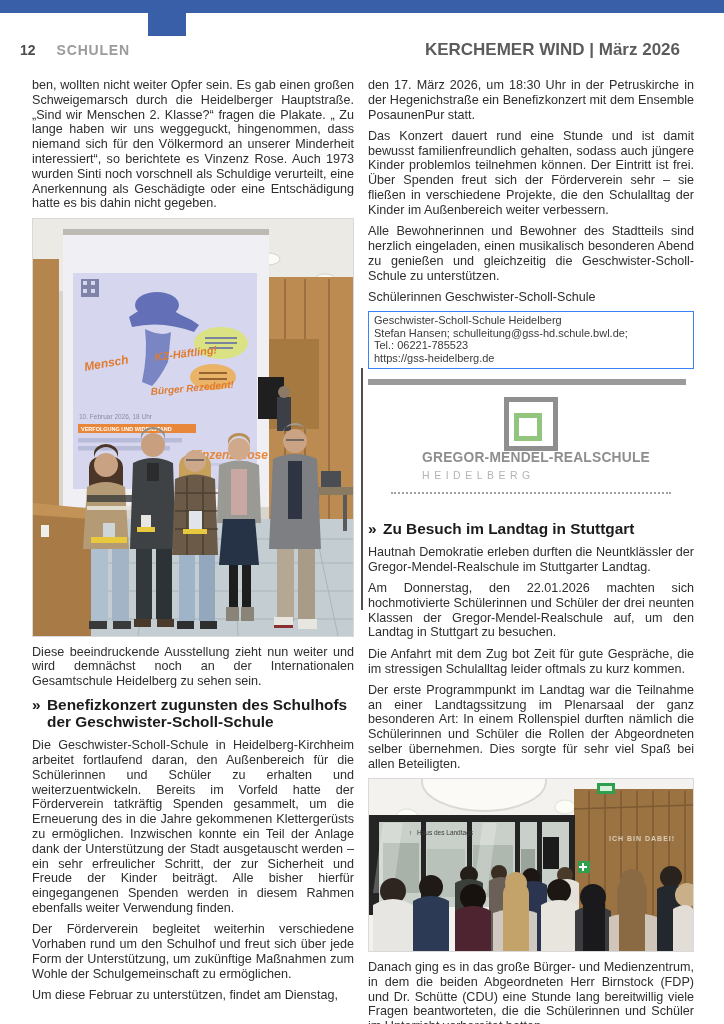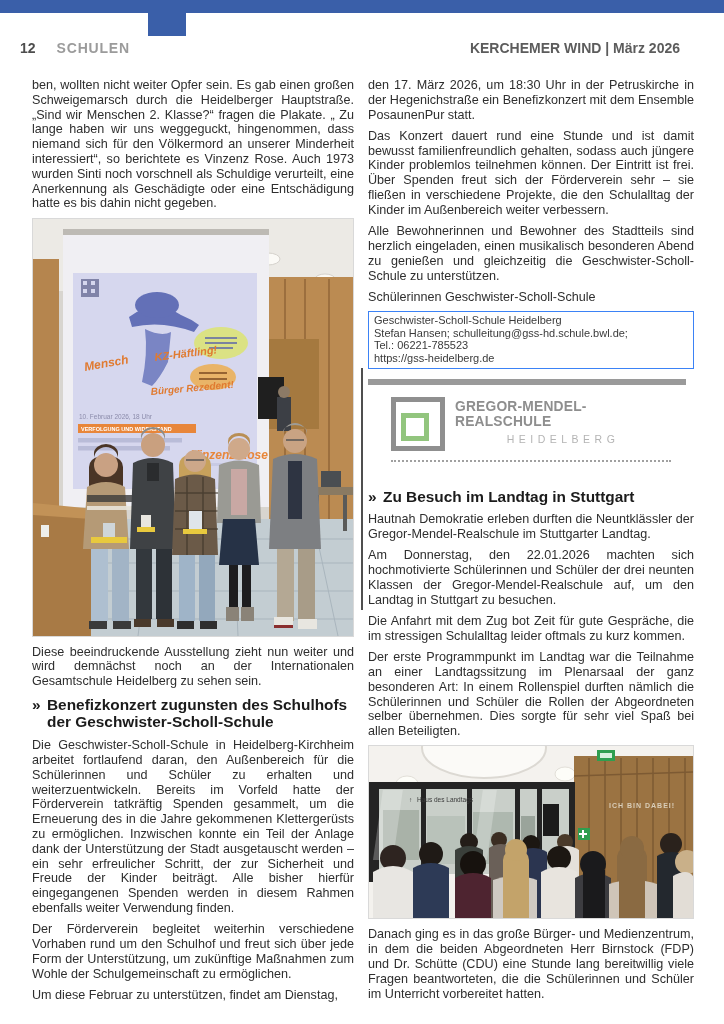--- a/index.html
+++ b/index.html
@@ -4,47 +4,47 @@
 <style>
   html,body{margin:0;padding:0;background:#ffffff;}
   .page{position:relative;width:724px;height:1024px;background:#ffffff;overflow:hidden;
         font-family:"Liberation Sans", sans-serif;color:#2e2e2e;}
   
   .top-bar{position:absolute;left:0;top:0;width:724px;height:13px;background:#3a5fa9;}
   .top-tab{position:absolute;left:148px;top:0;width:38px;height:36px;background:#3a5fa9;}
   .header-row{position:absolute;left:20px;top:40px;width:660px;display:flex;align-items:baseline;}
   .page-num{font-size:14px;font-weight:700;color:#4d4d4d;}
   .section-name{font-size:14px;font-weight:700;color:#9b9b9b;letter-spacing:.8px;margin-left:21px;}
-  .issue-name{margin-left:auto;font-size:14px;font-weight:700;color:#5c5c5c;padding-left:26px;}
+  .issue-name{margin-left:auto;font-size:17px;font-weight:700;color:#5c5c5c;padding-left:26px;}
   
   .col{position:absolute;top:78px;font-size:12.6px;line-height:14.8px;text-align:justify;}
   .col-left{left:32px;width:322px;}
   .col-right{left:368px;width:326px;}
   .col p{margin:0 0 6.5px 0;}
   .vrule{position:absolute;left:361px;top:368px;width:1.5px;height:242px;background:#4f4f4f;}
   
   .heading{display:flex;font-size:15.4px;line-height:17.8px;font-weight:700;color:#1b1b1b;
            text-align:left;margin:2px 0 7px 0;}
   .heading .marker{width:15px;flex:0 0 15px;}
   
   .photo{display:block;border:1px solid #d9d9d9;margin:1px 0 8px 0;}
   .caption{margin-bottom:9px;}
   
   .contact-box{border:1px solid #3b82f6;padding:2px 5px 3px 5px;font-size:11px;line-height:12.6px;
                color:#3a3a3a;text-align:left;margin:2px 0 10px 0;}
   
   .gray-bar{height:6px;background:#9a9a9a;width:318px;margin:0 0 12px 0;}
   
   .logo-block{width:280px;margin:0 auto 26px auto;}
-  .logo-row{display:flex;align-items:center;justify-content:center;}
+  .logo-row{display:flex;align-items:center;justify-content:center;flex-direction:column;}
   .logo-mark{position:relative;width:44px;height:44px;border:5px solid #8f8f8f;flex:0 0 auto;}
   .logo-mark-inner{position:absolute;left:5px;bottom:5px;width:18px;height:18px;border:5px solid #92c57e;}
   .logo-text{margin-left:10px;text-align:right;}
   .logo-name{font-size:13.8px;font-weight:700;color:#8e8e8e;letter-spacing:.2px;text-align:left;}
-  .logo-city{font-size:10.5px;color:#b4b4b4;letter-spacing:4.5px;text-align:center;margin-top:3px;}
+  .logo-city{font-size:10.5px;color:#b4b4b4;letter-spacing:4.5px;text-align:left;margin-top:3px;}
   .dotted-sep{border-bottom:2px dotted #a0a0a0;margin-top:9px;}
   .lead{margin-bottom:6.5px;}
 </style>
 </head>
 <body>
 
 <div class="page">
 
   <div class="top-bar"></div>
   <div class="top-tab"></div>

